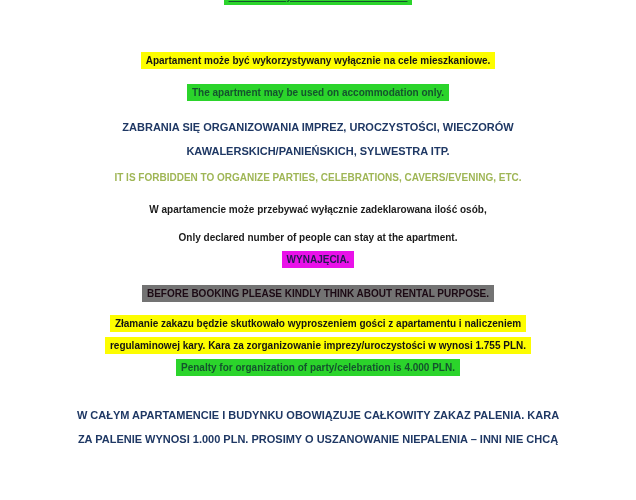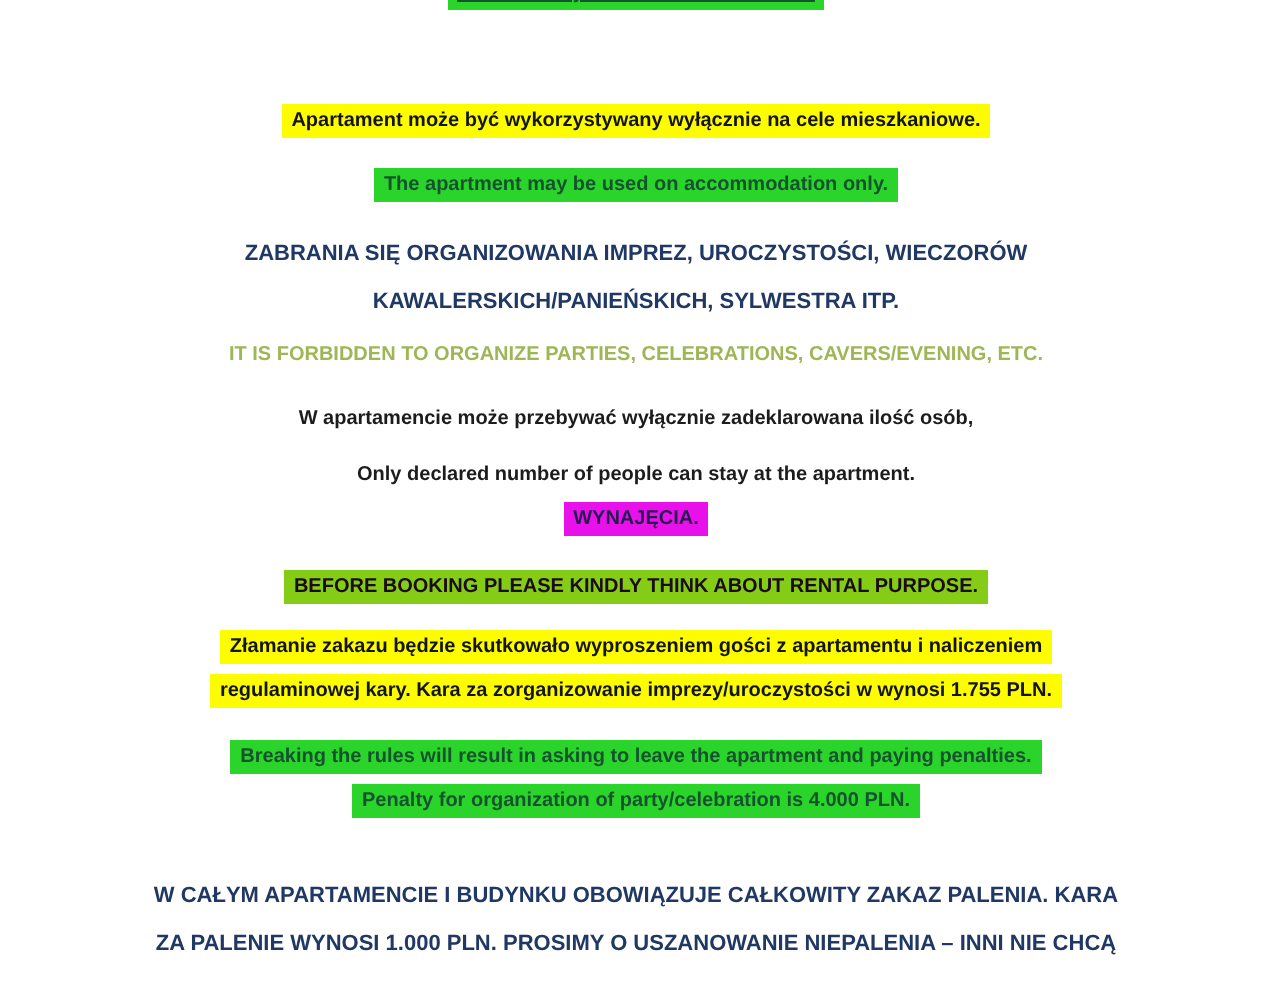--- a/index.html
+++ b/index.html
@@ -24,21 +24,21 @@
     line-height: 22px;
     text-align: center;
     white-space: nowrap;
     flex-shrink: 0;
   }
   .line.wide { line-height: 24px; font-size: 11px; }
   .hl { padding: 3px 5px; }
   .hl-yellow  { background: #fdfd00; color: #141414; }
   .hl-green   { background: #2bd42b; color: #14532d; }
   .hl-magenta { background: #e911e9; color: #251a52; }
-  .hl-red     { background: #84cc16; color: #1c0a14; }
+  .hl-red     { background: #737373; color: #1c0a14; }
   .t-navy  { color: #1f3864; }
   .t-olive { color: #9fb656; }
   .t-black { color: #1c1c1c; }
   .underlined { text-decoration: underline; }
 
   
   .m-intro    { margin-top: -14px; } 
   .m-rule1pl  { margin-top: 42px; }
   .m-rule1en  { margin-top: 10px; }
   .m-rule2pl  { margin-top: 11px; }
@@ -95,23 +95,20 @@
     <span class="hl hl-red">BEFORE BOOKING PLEASE KINDLY THINK ABOUT RENTAL PURPOSE.</span>
   </div>
 
   <div class="line m-rule5pl">
     <span class="hl hl-yellow">Złamanie zakazu będzie skutkowało wyproszeniem gości z apartamentu i naliczeniem</span>
   </div>
   <div class="line">
     <span class="hl hl-yellow">regulaminowej kary. Kara za zorganizowanie imprezy/uroczystości w wynosi 1.755 PLN.</span>
   </div>
 
-  <div class="line m-rule5en">
-    <span class="hl hl-green">Breaking the rules will result in asking to leave the apartment and paying penalties.</span>
-  </div>
   <div class="line">
     <span class="hl hl-green">Penalty for organization of party/celebration is 4.000 PLN.</span>
   </div>
 
   <div class="line wide m-rule6pl">
     <span class="t-navy">W CAŁYM APARTAMENCIE I BUDYNKU OBOWIĄZUJE CAŁKOWITY ZAKAZ PALENIA. KARA</span>
   </div>
   <div class="line wide">
     <span class="t-navy">ZA PALENIE WYNOSI 1.000 PLN. PROSIMY O USZANOWANIE NIEPALENIA – INNI NIE CHCĄ</span>
   </div>

